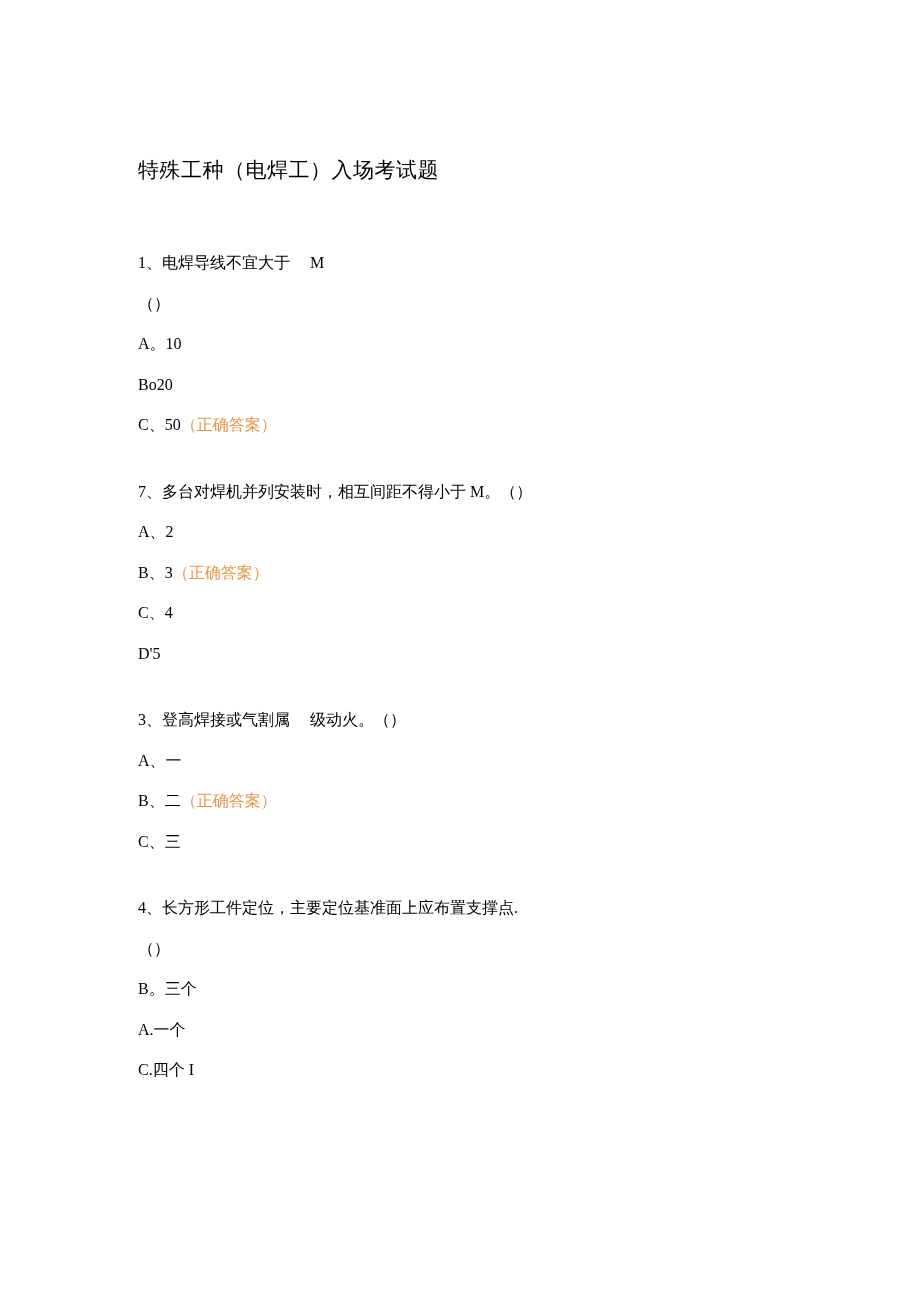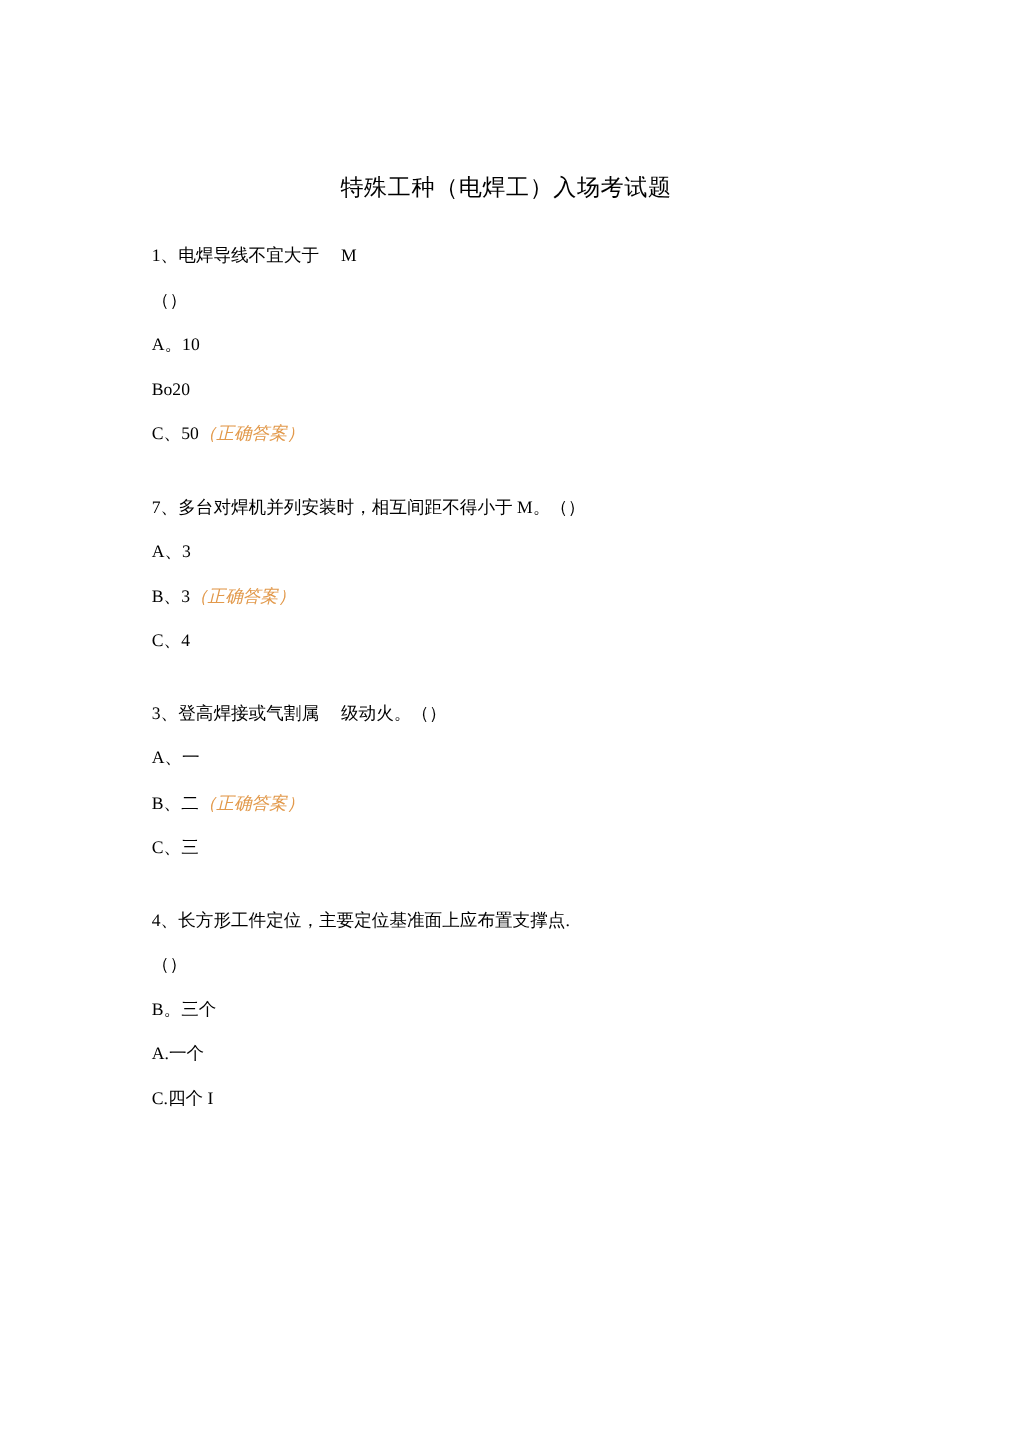--- a/index.html
+++ b/index.html
@@ -9,53 +9,52 @@
       font-family: "SimSun", "宋体", serif;
       font-size: 16px;
       color: #000;
       width: 920px;
       line-height: 1;
     }
     .page {
       padding: 160px 138px 100px 138px;
     }
     .title {
-      text-align: center;
       font-size: 21px;
-      margin-bottom: 44px;
+      margin-bottom: 74px;
       letter-spacing: 0.5px;
     }
     .line {
       margin-bottom: 24.5px;
       white-space: pre;
     }
     .block-gap {
       height: 26px;
     }
     .correct {
       color: #e2994b;
-      font-style: italic;
     }
   </style>
 </head>
 <body>
 
 <div class="page">
   <div class="title">特殊工种（电焊工）入场考试题</div>
   <div id="content">
       <div class="line">1、电焊导线不宜大于     M</div>
       <div class="line">（）</div>
       <div class="line"><span>A。10</span></div>
       <div class="line"><span>Bo20</span></div>
       <div class="line"><span>C、50</span><span class="correct">（正确答案）</span></div>
       <div class="block-gap"></div>
       <div class="line">7、多台对焊机并列安装时，相互间距不得小于 M。（）</div>
-      <div class="line"><span>A、3</span></div>
+      <div class="line"><span>A、2</span></div>
       <div class="line"><span>B、3</span><span class="correct">（正确答案）</span></div>
       <div class="line"><span>C、4</span></div>
+      <div class="line"><span>D'5</span></div>
       <div class="block-gap"></div>
       <div class="line">3、登高焊接或气割属     级动火。（）</div>
       <div class="line"><span>A、一</span></div>
       <div class="line"><span>B、二</span><span class="correct">（正确答案）</span></div>
       <div class="line"><span>C、三</span></div>
       <div class="block-gap"></div>
       <div class="line">4、长方形工件定位，主要定位基准面上应布置支撑点.</div>
       <div class="line">（）</div>
       <div class="line"><span>B。三个</span></div>
       <div class="line"><span>A.一个</span></div>

